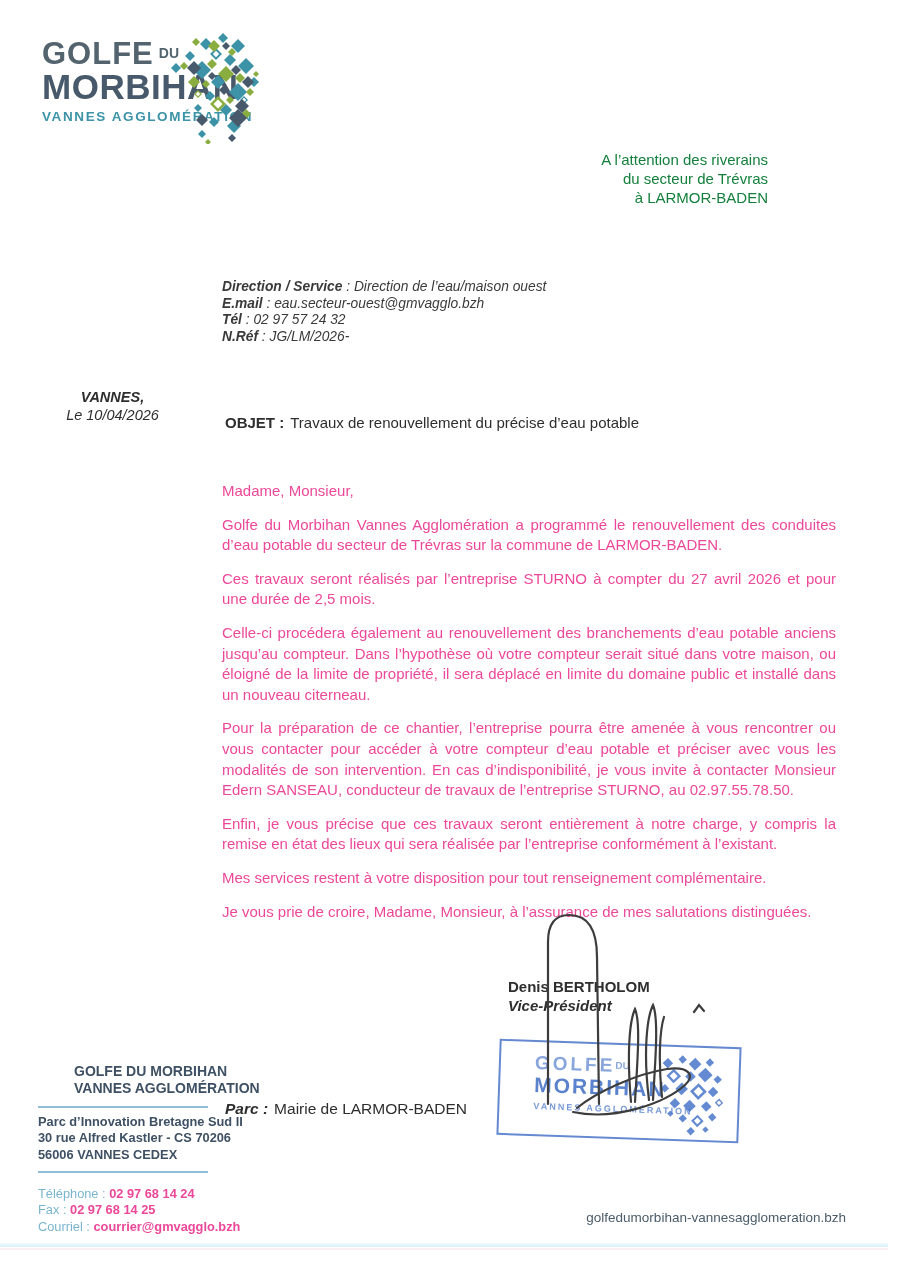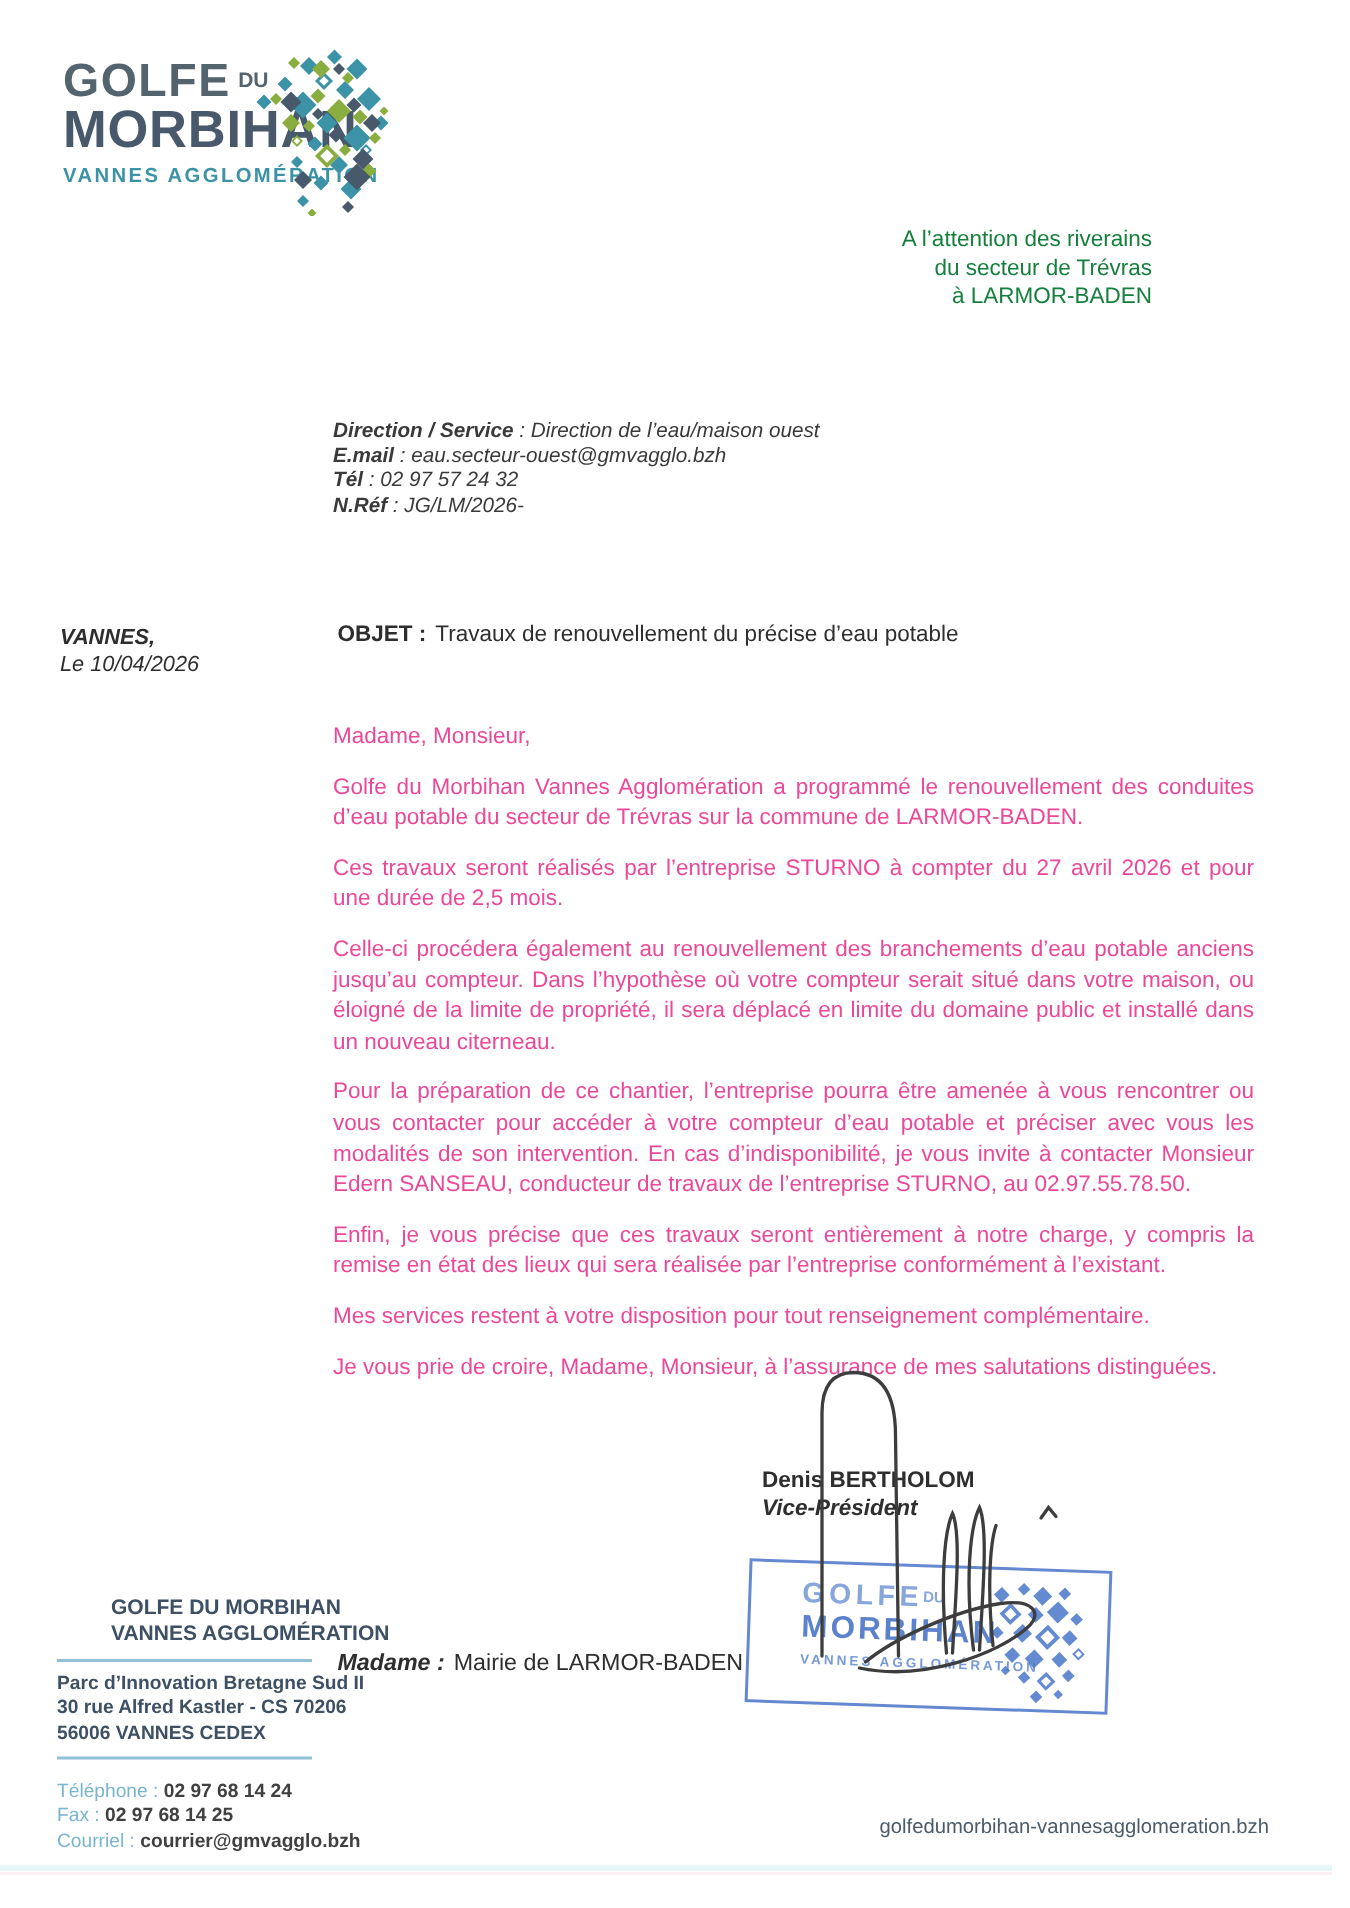--- a/index.html
+++ b/index.html
@@ -13,21 +13,21 @@
   .logo-sub{font-size:13.5px;font-weight:bold;color:#3c93a7;letter-spacing:1.6px;margin-top:4px;}
   .logo-mosaic{position:absolute;left:168px;top:30px;}
   
   .recipient{position:absolute;left:548px;top:150px;width:220px;text-align:right;
              font-size:15px;line-height:19px;color:#15803d;}
   
   .refblock{position:absolute;left:222px;top:279px;font-style:italic;font-size:13.8px;
             line-height:16.6px;color:#3a3a3a;}
   .refblock b{font-weight:bold;}
   
-  .dateline{position:absolute;left:40px;top:416px;width:145px;text-align:left;
+  .dateline{position:absolute;left:40px;top:388px;width:145px;text-align:center;
             font-style:italic;font-size:14.5px;line-height:18px;color:#2e2e2e;}
   .dateline .city{font-weight:bold;}
   
   .subject{position:absolute;left:225px;top:414px;font-size:15px;color:#2e2e2e;}
   .subject .lbl{font-weight:bold;margin-right:6px;}
   
   .body{position:absolute;left:222px;top:481px;width:614px;font-size:15px;
         line-height:20.6px;color:#ec4899;text-align:justify;}
   .body p{margin:0 0 13px 0;}
   .body .salutation{text-align:left;}
@@ -50,21 +50,21 @@
   .copyline .lbl{font-weight:bold;font-style:italic;margin-right:6px;}
   
   .f-org{position:absolute;left:38px;top:1063px;font-size:14px;font-weight:bold;
          line-height:17px;color:#3e5063;margin-left:36px;}
   .f-div1{position:absolute;left:38px;top:1106px;width:170px;height:2px;background:#8fc0d8;}
   .f-addr{position:absolute;left:38px;top:1114px;font-size:12.8px;font-weight:bold;
           line-height:16.4px;color:#3e5063;}
   .f-div2{position:absolute;left:38px;top:1171px;width:170px;height:2px;background:#8fc0d8;}
   .f-contacts{position:absolute;left:38px;top:1186px;font-size:12.8px;line-height:16.4px;}
   .f-contacts .lbl{color:#7ab5cf;}
-  .f-contacts .val{font-weight:bold;color:#404040;}
+  .f-contacts .val{font-weight:bold;color:#ec4899;}
   .f-web{position:absolute;right:42px;top:1210px;font-size:13.5px;font-weight:normal;color:#4a5b69;}
   .scan-strip1{position:absolute;left:0;top:1243px;width:900px;height:4px;
                background:linear-gradient(#f0fafc,#dcf2f7);}
   .scan-strip2{position:absolute;left:0;top:1248px;width:900px;height:2px;background:#fceff3;}
 </style>
 </head>
 <body>
 
 <div class="page">
 
@@ -224,21 +224,21 @@
       <g fill="#ffffff">
         <use href="#dm2" transform="translate(44,36) scale(4.5)"></use>
           <use href="#dm2" transform="translate(20,22) scale(3.8)"></use>
         <use href="#dm2" transform="translate(64,46) scale(2.2)"></use>
           <use href="#dm2" transform="translate(44,64) scale(3.2)"></use>
       </g>
     </svg>
   </div>
 
   <div class="copyline">
-    <span class="lbl">Madame :</span><span>Mairie de LARMOR-BADEN</span>
+    <span class="lbl">Parc :</span><span>Mairie de LARMOR-BADEN</span>
   </div>
 
   <div class="f-org">
     <div>GOLFE DU MORBIHAN</div>
     <div>VANNES AGGLOMÉRATION</div>
   </div>
   <div class="f-div1"></div>
   <div class="f-addr">
     <div>Parc d’Innovation Bretagne Sud II</div>
     <div>30 rue Alfred Kastler - CS 70206</div>

